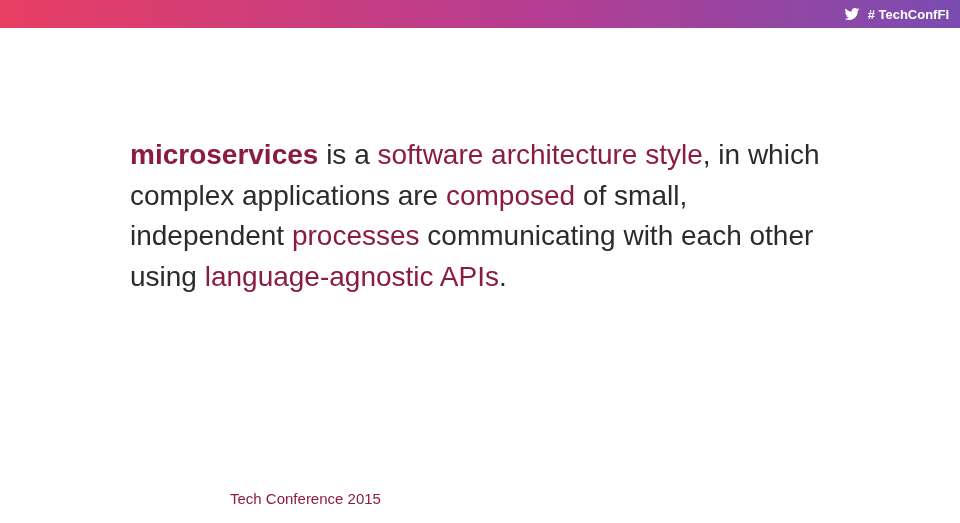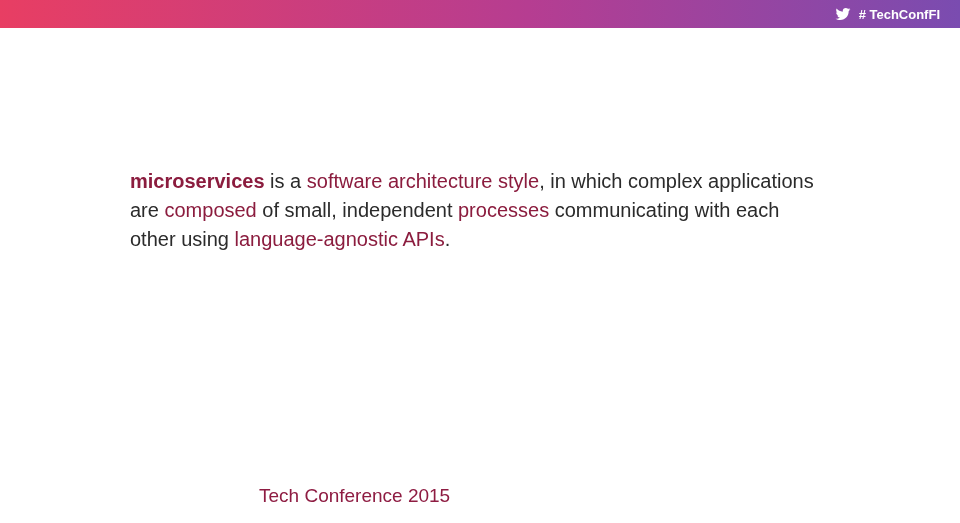--- a/index.html
+++ b/index.html
@@ -13,21 +13,21 @@
     position: relative;
   }
   .topbar {
     position: absolute;
     top: 0; left: 0; right: 0;
     height: 28px;
     background: linear-gradient(90deg, #e83e63 0%, #b63d91 55%, #7a4cb0 100%);
     display: flex;
     align-items: center;
     justify-content: flex-end;
-    padding-right: 20px;
+    padding-right: 11px;
     box-sizing: border-box;
   }
   .hashtag-group {
     display: flex;
     align-items: center;
     gap: 8px;
     color: #ffffff;
     font-size: 13px;
     font-weight: 600;
   }
@@ -35,40 +35,39 @@
     width: 16px;
     height: 16px;
     fill: #ffffff;
     display: block;
   }
   .content {
     position: absolute;
     top: 135px;
     left: 130px;
     right: 130px;
-    font-size: 20px;
+    font-size: 28px;
     line-height: 1.45;
     color: #2b2b2b;
     font-family: "Arial", "Helvetica Neue", sans-serif;
-    margin-top: 32px;
   }
   .content .hl-strong {
     font-family: "Segoe UI", "Helvetica Neue", Arial, sans-serif;
     color: #8b1c3e;
     font-weight: 700;
   }
   .content .hl {
     color: #8b1c3e;
   }
   .footer {
     position: absolute;
     bottom: 16px;
-    left: 259px;
+    left: 230px;
     color: #8e1c42;
-    font-size: 19px;
+    font-size: 15px;
   }
 </style>
 </head>
 <body>
 
 <div class="topbar">
   <div class="hashtag-group">
     <span class="bird-icon">
       <svg viewBox="0 0 24 24" aria-hidden="true">
         <path d="M23 4.9c-.8.4-1.7.6-2.6.8.9-.6 1.6-1.5 2-2.5-.9.5-1.9.9-2.9 1.1C18.6 3.4 17.4 3 16.1 3c-2.5 0-4.5 2-4.5 4.5 0 .4 0 .7.1 1C7.9 8.3 4.6 6.6 2.4 3.9c-.4.7-.6 1.5-.6 2.3 0 1.6.8 3 2 3.8-.7 0-1.4-.2-2-.5v.1c0 2.2 1.6 4 3.6 4.4-.4.1-.8.2-1.2.2-.3 0-.6 0-.9-.1.6 1.8 2.3 3.1 4.3 3.1-1.6 1.2-3.5 2-5.7 2-.4 0-.7 0-1.1-.1 2 1.3 4.4 2 6.9 2 8.3 0 12.8-6.9 12.8-12.8v-.6c.9-.6 1.7-1.4 2.3-2.3z"></path>

